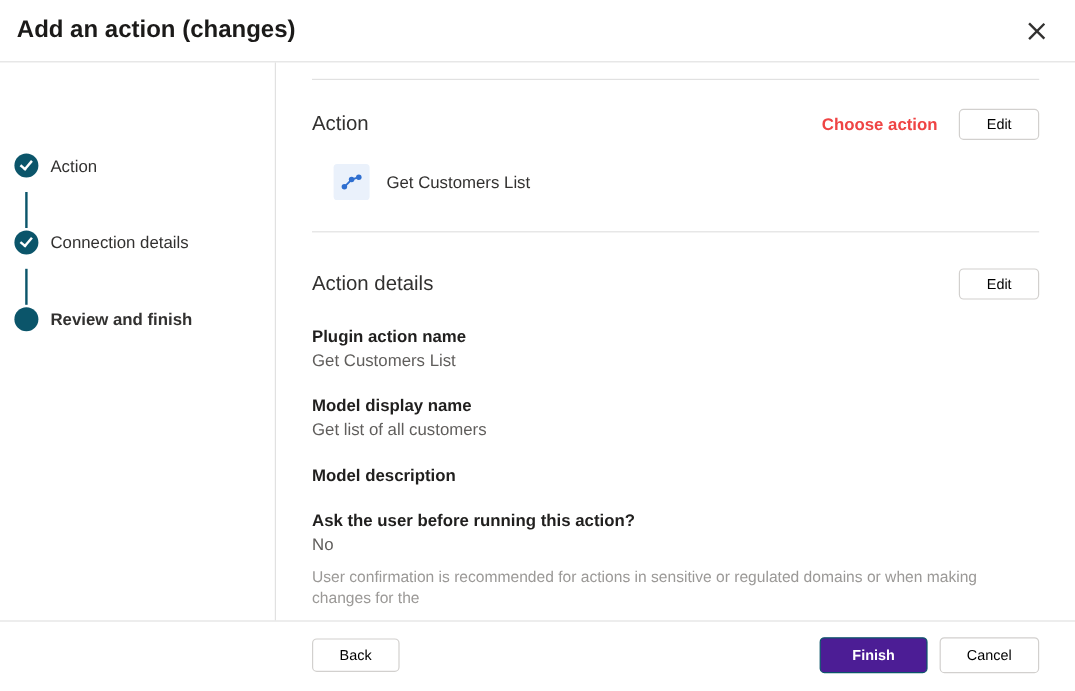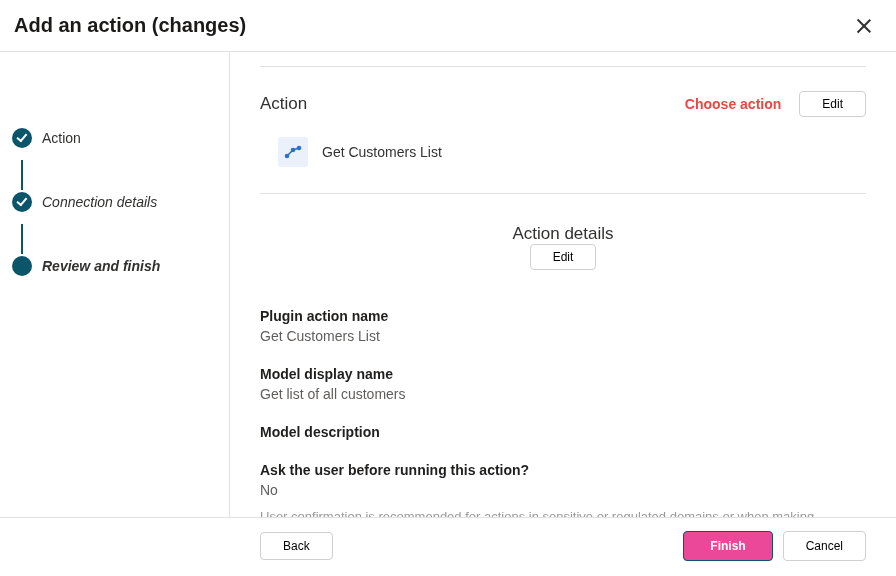--- a/index.html
+++ b/index.html
@@ -58,21 +58,21 @@
     }
     .step + .step::before {
       content: "";
       position: absolute;
       left: 9px;
       top: -26px;
       width: 2px;
       height: 30px;
       background: #0b556a;
     }
-    .step + .step { margin-top: 32px; font-style: italic; }
+    .step + .step { margin-top: 32px; }
     .step-circle {
       width: 20px; height: 20px;
       border-radius: 50%;
       background: #0b556a;
       display: flex; align-items: center; justify-content: center;
       flex-shrink: 0;
     }
     .check {
       width: 10px; height: 6px;
       border-left: 2px solid #fff;
@@ -128,37 +128,36 @@
       width: 30px; height: 30px;
       background: #eaf1fb;
       border-radius: 3px;
       display: flex; align-items: center; justify-content: center;
     }
     .hr { border-top: 1px solid #e1e1e1; }
 
     .details-head {
       display: flex; justify-content: space-between; align-items: center;
       padding: 30px 0 22px 0;
-      flex-direction: column;
-    }
-    .kv { margin: 16px 0 22px 0; }
+    }
+    .kv { margin: 0 0 22px 0; }
     .kv-label { font-weight: 600; color: #201f1e; font-size: 14px; margin-bottom: 4px; }
     .kv-value { color: #605e5c; font-size: 14px; }
     .hint { color: #9b9997; font-size: 13px; margin-top: 10px; line-height: 1.4; }
 
     .footer {
       height: 56px;
       display: flex;
       justify-content: space-between;
       align-items: center;
       padding: 0 30px 0 260px;
     }
     .footer-right { display: flex; gap: 10px; }
     .btn-primary {
-      background: #ec4899;
+      background: #4c1d95;
       border-color: #0b556a;
       color: #fff;
       font-weight: 600;
       padding: 7px 26px;
     }
   </style>
 </head>
 <body>
 
 <div class="header">

